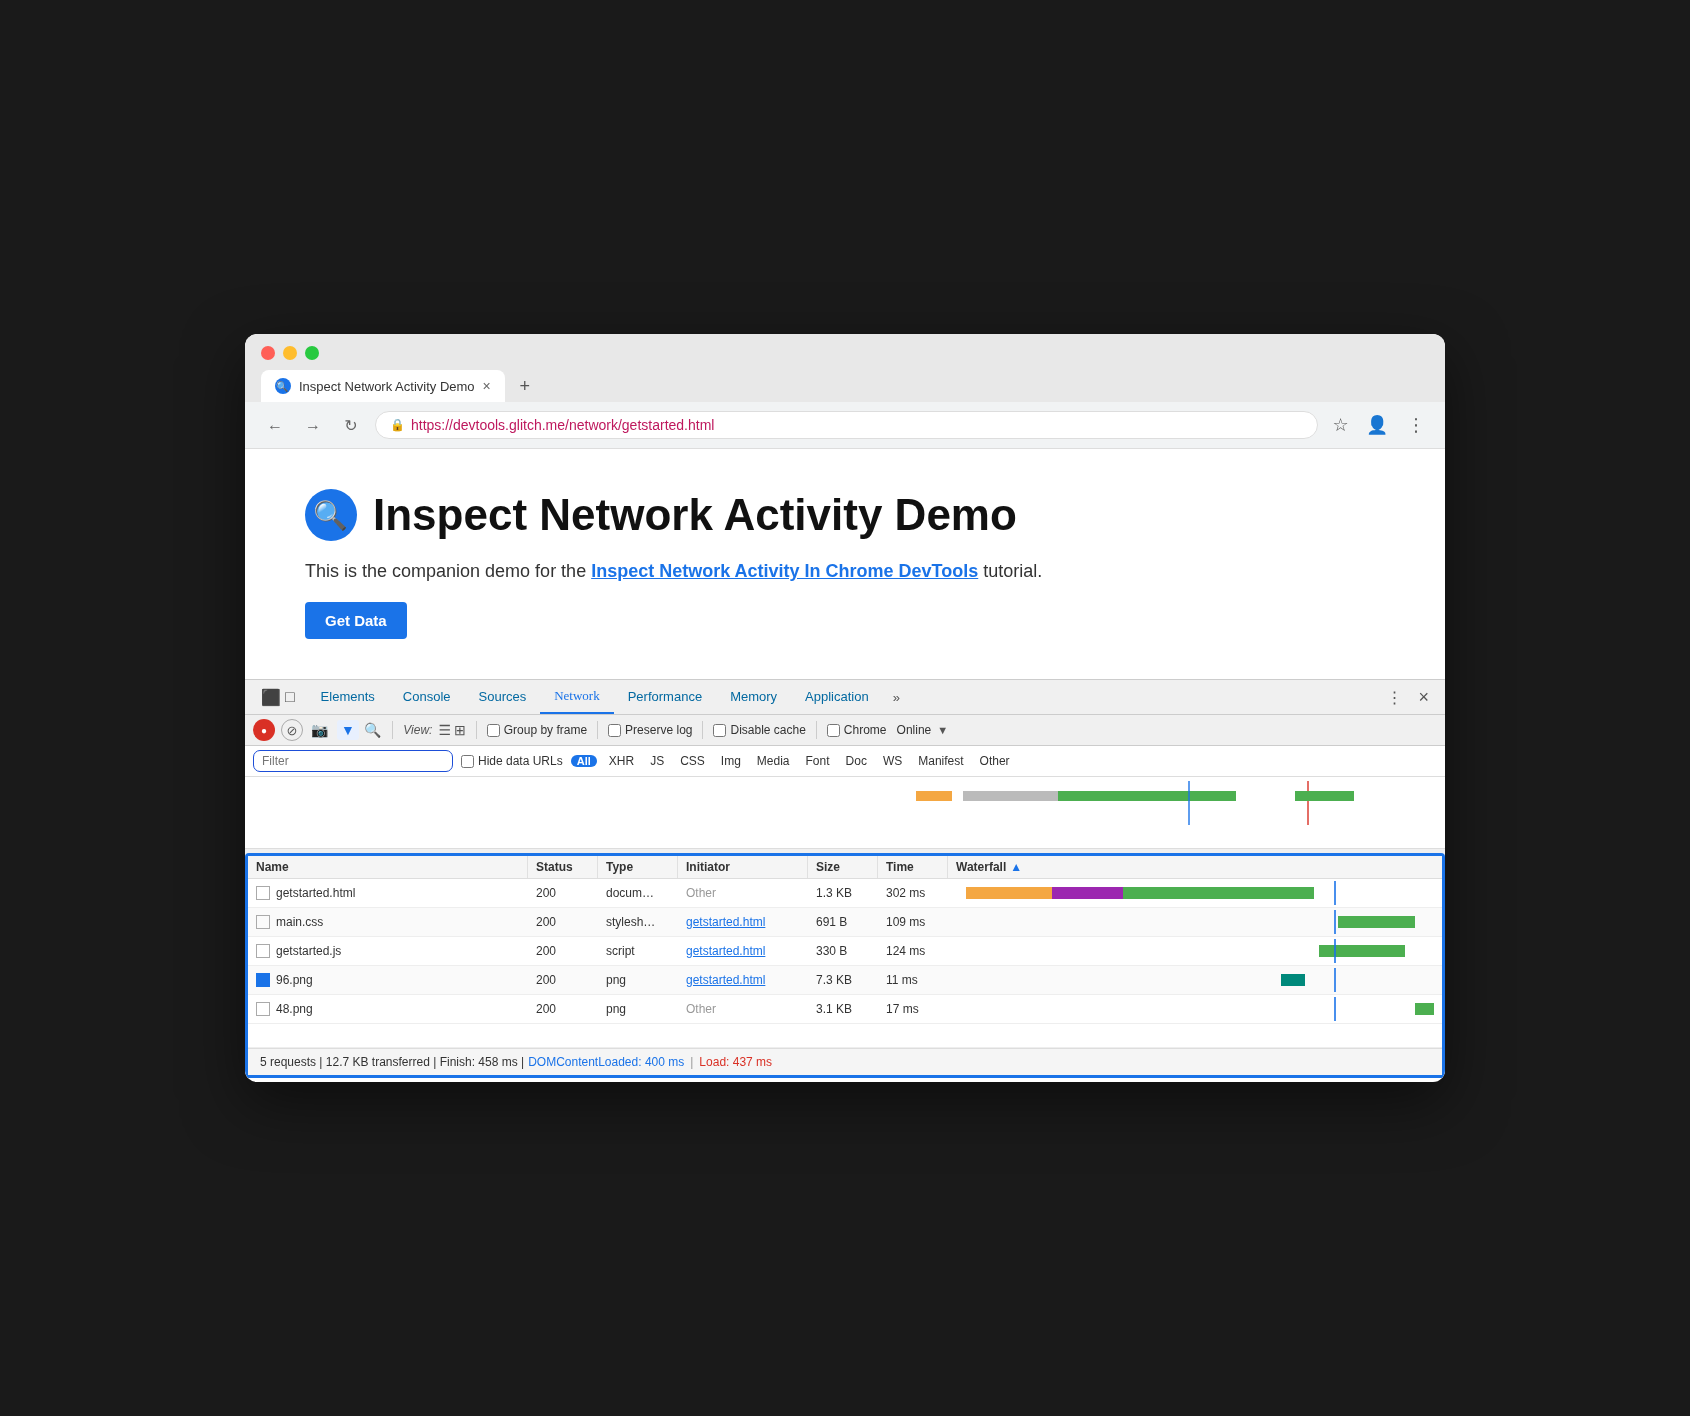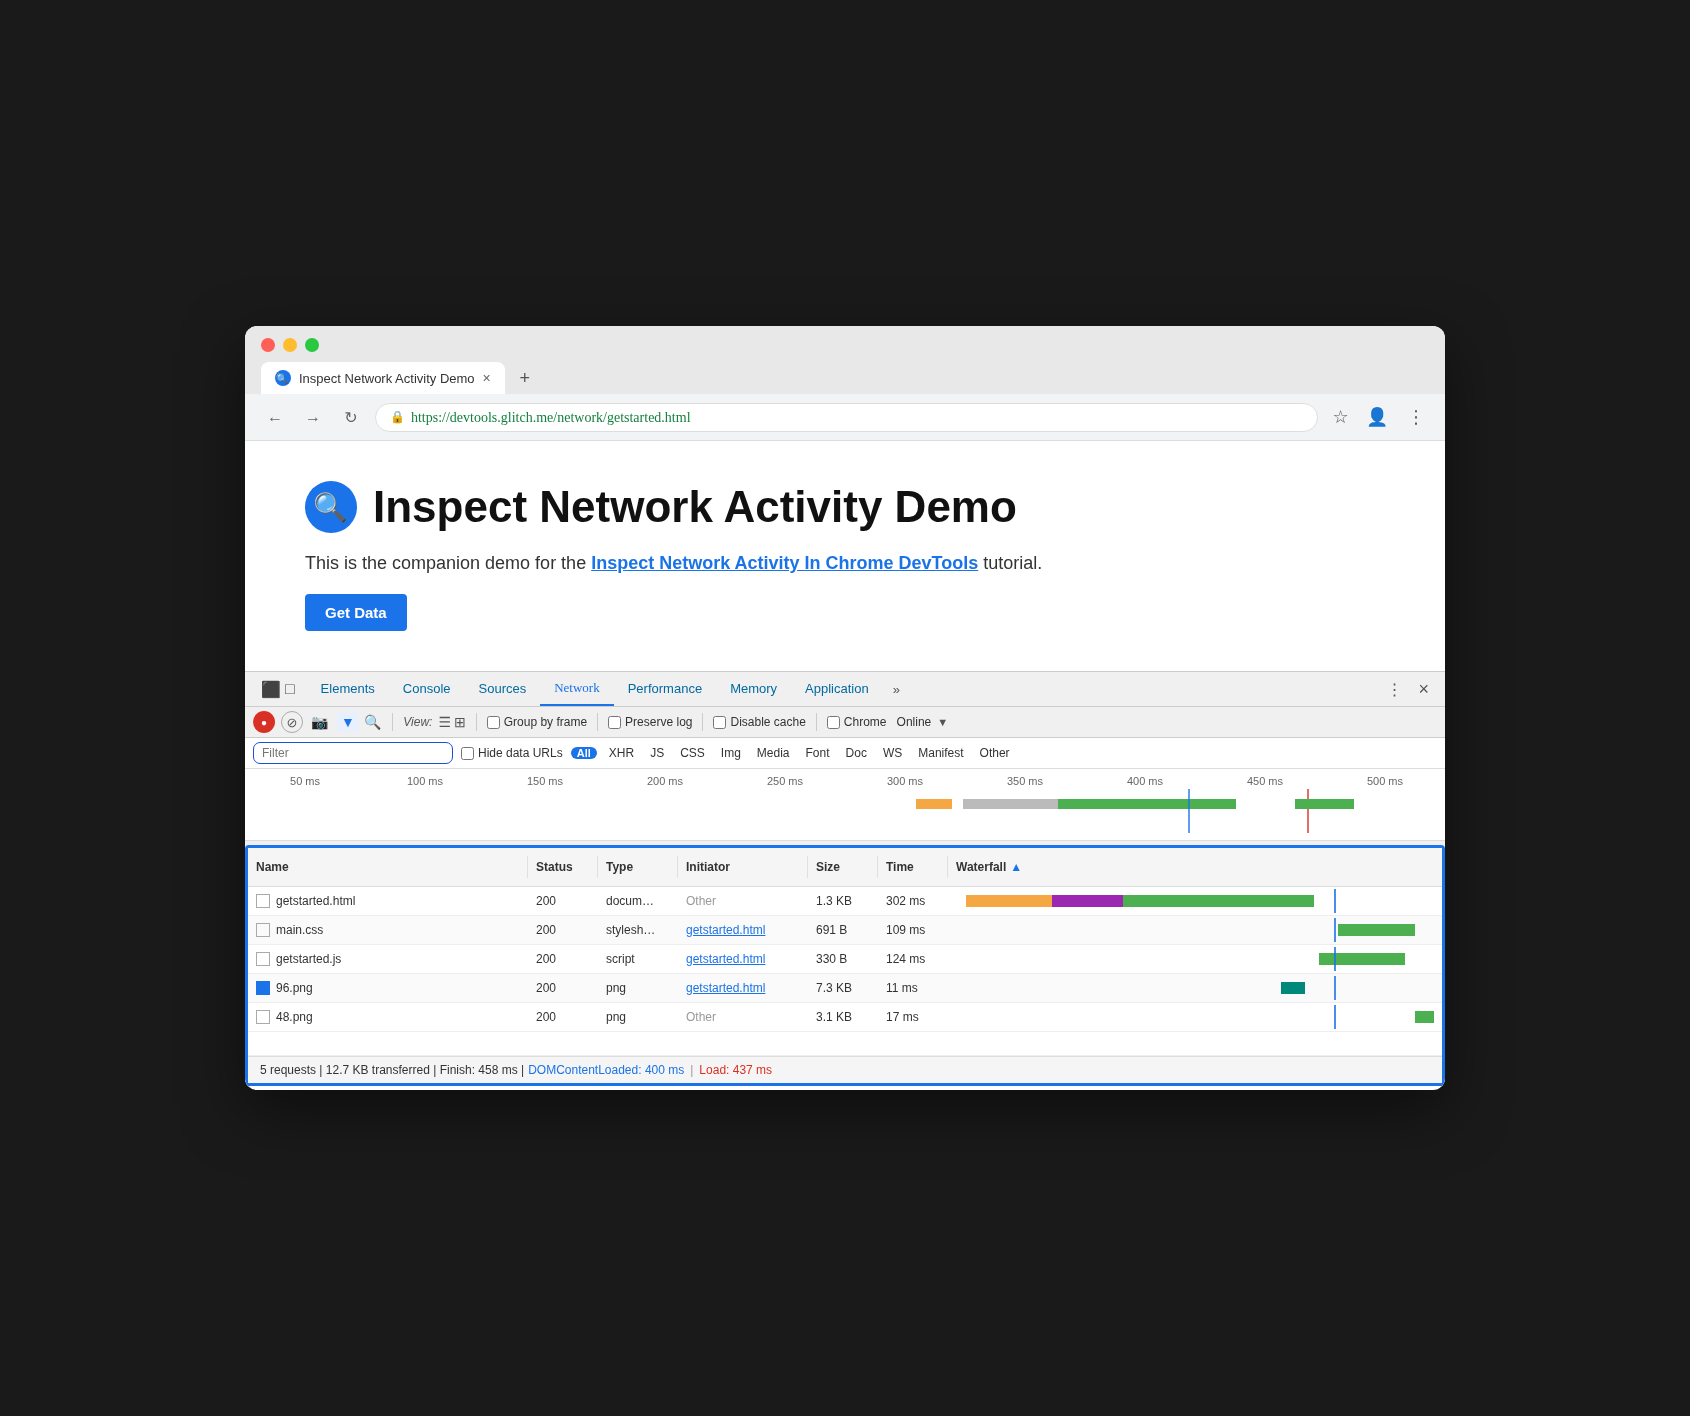--- a/index.html
+++ b/index.html
@@ -110,21 +110,21 @@
       border-radius: 20px;
       padding: 5px 14px;
       font-size: 14px;
       color: #333;
       display: flex;
       align-items: center;
       gap: 6px;
     }
     .lock-icon { color: #555; font-size: 12px; }
     .address-text { color: #333; font-size: 14px; }
-    .address-text span { color: #15803d; font-family: Liberation Serif, serif; }
+    .address-text span { color: #be185d; }
     .star-btn, .profile-btn, .menu-btn {
       color: #555;
       font-size: 18px;
       cursor: pointer;
       padding: 4px;
     }
     
     .page-content {
       background: white;
       padding: 40px 60px 20px 60px;
@@ -337,21 +337,21 @@
     
     .requests-table {
       background: white;
       font-size: 12px;
     }
     .requests-header {
       display: grid;
       grid-template-columns: 280px 70px 80px 130px 70px 70px 1fr 20px;
       background: #f5f5f5;
       border-bottom: 1px solid #ddd;
-      padding: 8px 0;
+      padding: 0 0;
     }
     .requests-header .col-header {
       padding: 4px 8px;
       font-weight: 600;
       color: #333;
       font-size: 12px;
       border-right: 1px solid #e0e0e0;
     }
     .requests-header .col-header:last-child { border-right: none; }
     .sort-arrow { color: #1a73e8; margin-left: 4px; }
@@ -529,32 +529,20 @@
       <span class="filter-type-btn">Img</span>
       <span class="filter-type-btn">Media</span>
       <span class="filter-type-btn">Font</span>
       <span class="filter-type-btn">Doc</span>
       <span class="filter-type-btn">WS</span>
       <span class="filter-type-btn">Manifest</span>
       <span class="filter-type-btn">Other</span>
     </div>
 
     <div class="timeline-bar">
-      <div class="timeline-labels">
-        <span class="timeline-label">50 ms</span>
-        <span class="timeline-label">100 ms</span>
-        <span class="timeline-label">150 ms</span>
-        <span class="timeline-label">200 ms</span>
-        <span class="timeline-label">250 ms</span>
-        <span class="timeline-label">300 ms</span>
-        <span class="timeline-label">350 ms</span>
-        <span class="timeline-label">400 ms</span>
-        <span class="timeline-label">450 ms</span>
-        <span class="timeline-label">500 ms</span>
-      </div>
 
       <div class="timeline-vis" style="position:relative; margin: 0 8px;">
 
         <div style="position:absolute; left:56%; top:10px; width:3%; height:10px; background:#f4a742;"></div>
 
         <div style="position:absolute; left:60%; top:10px; width:8%; height:10px; background:#bbb;"></div>
 
         <div style="position:absolute; left:68%; top:10px; width:15%; height:10px; background:#4caf50;"></div>
 
         <div style="position:absolute; left:79%; top:0; width:2px; height:100%; background:#1a73e8; opacity:0.7;"></div>

